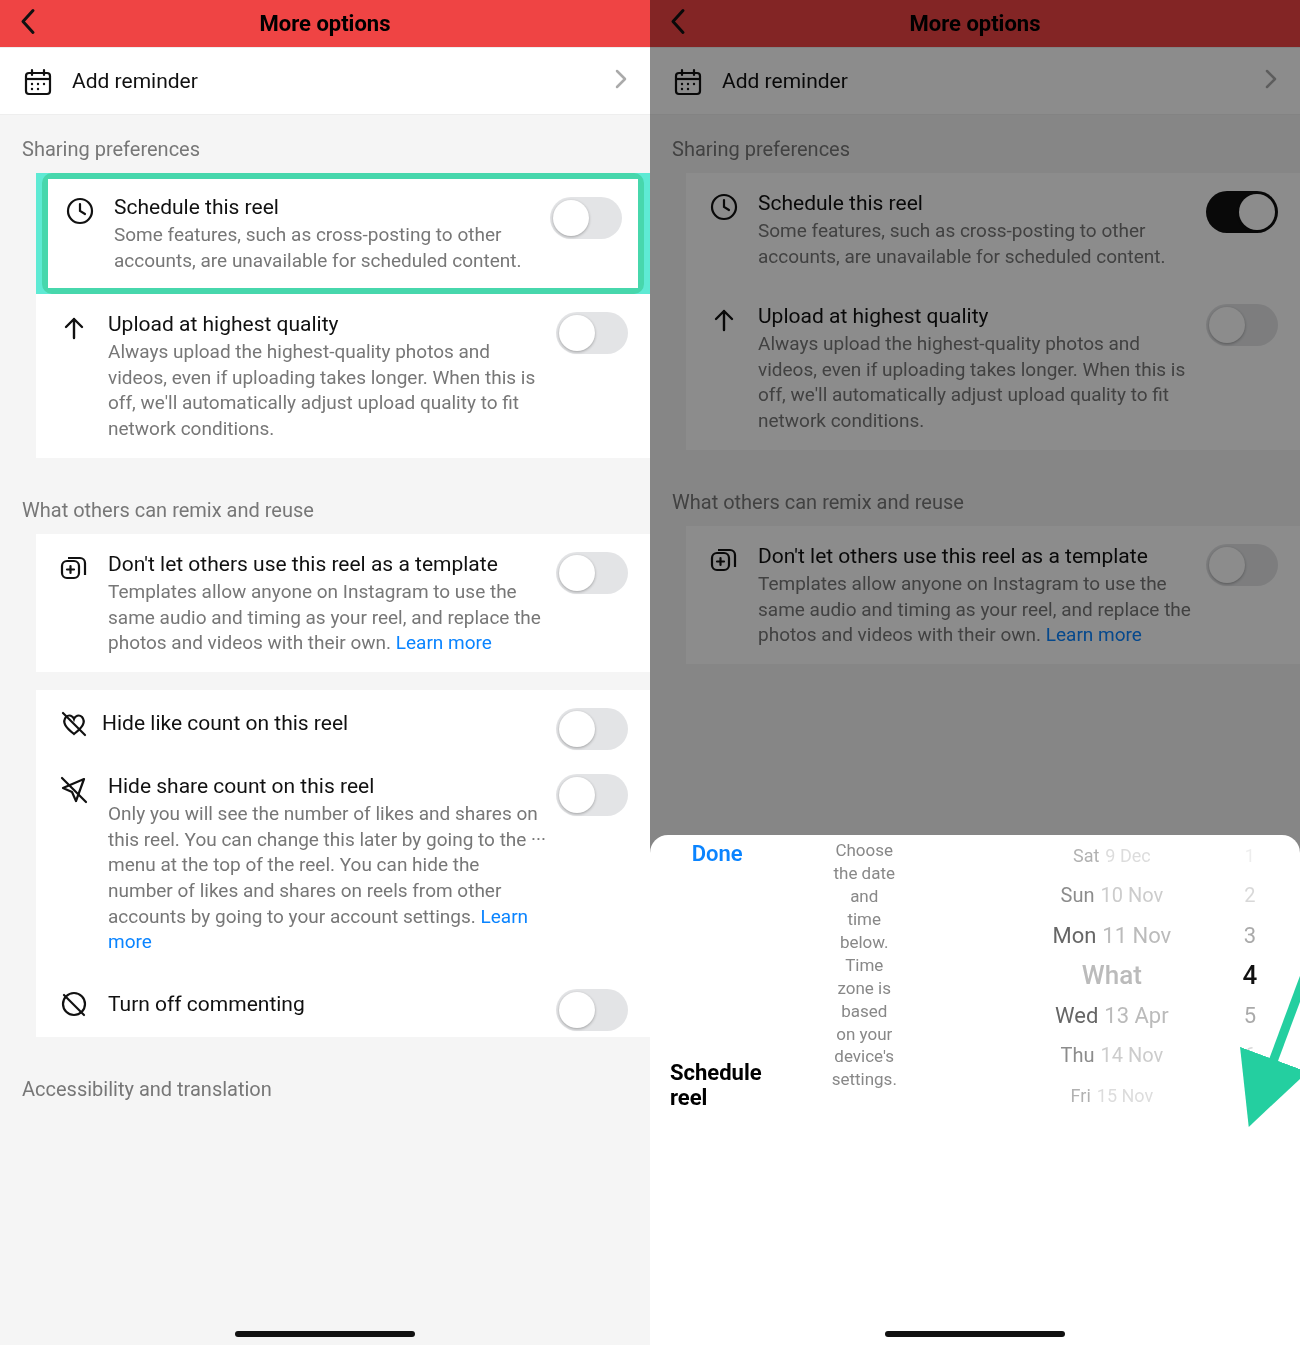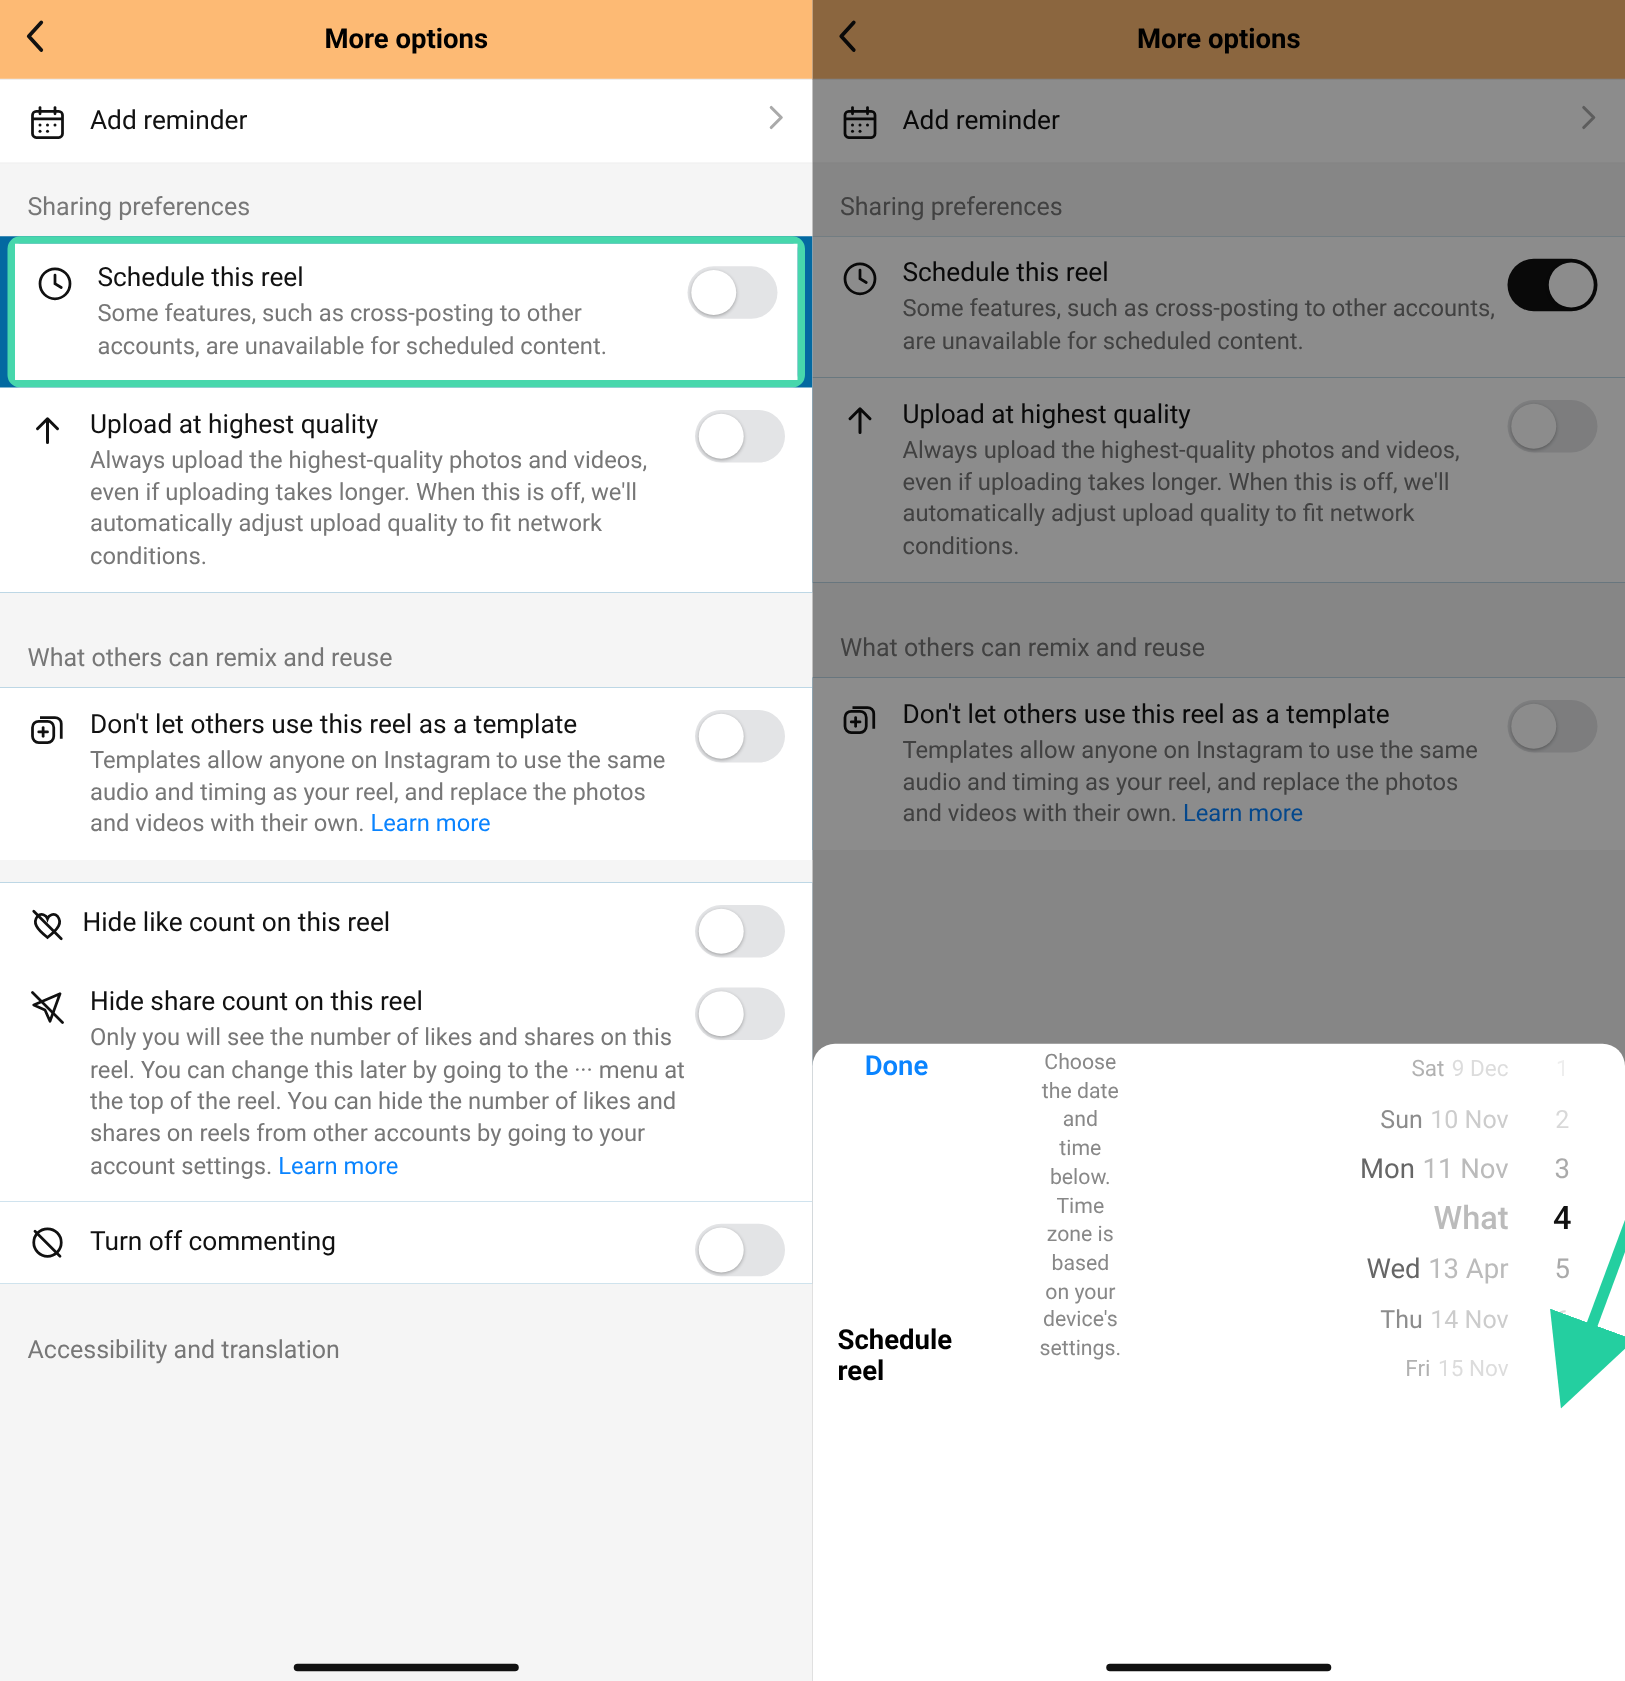--- a/index.html
+++ b/index.html
@@ -14,22 +14,22 @@
   }
   .pane {
     width: 50%;
     height: 100%;
     background: #f5f5f5;
     position: relative;
     display: flex;
     flex-direction: column;
   }
   .header {
-    height: 64px;
-    background: #fdba74;
+    height: 48px;
+    background: #ef4444;
     display: flex;
     align-items: center;
     justify-content: center;
     position: relative;
     border-bottom: 1px solid #eee;
   }
   .back {
     position: absolute;
     left: 18px;
     top: 50%;
@@ -82,21 +82,21 @@
   .toggle .knob {
     position: absolute;
     width: 36px; height: 36px;
     border-radius: 50%;
     background: #fff;
     top: 3px; left: 3px;
     box-shadow: 0 1px 3px rgba(0,0,0,0.3);
   }
   .toggle.on { background: #111; }
   .toggle.on .knob { left: auto; right: 3px; }
-  .group { background: #0369a1; margin-bottom: 18px; }
+  .group { background: #5eead4; margin-bottom: 18px; margin-left: 36px; }
   .highlight {
     border: 6px solid #47d7ac;
     border-radius: 10px;
     margin: 0 6px -6px 6px;
   }
   .highlight .row { padding: 14px 16px; }
   .highlight .toggle { right: 16px; }
   .home-bar {
     position: absolute;
     bottom: 8px; left: 50%;
@@ -155,21 +155,21 @@
     justify-content: center;
     gap: 18px;
     position: relative;
     padding: 0 70px;
   }
   .picker .col {
     display: flex;
     flex-direction: column;
     align-items: center;
   }
-  .picker .col.date { align-items: flex-end; min-width: 190px; }
+  .picker .col.date { min-width: 190px; }
   .picker .col.hour, .picker .col.min { min-width: 50px; }
   .picker .col.ampm { align-items: flex-start; min-width: 50px; }
   .picker .row-p {
     height: 40px;
     display: flex;
     align-items: center;
     font-size: 22px;
     color: #aaa;
     white-space: nowrap;
   }

